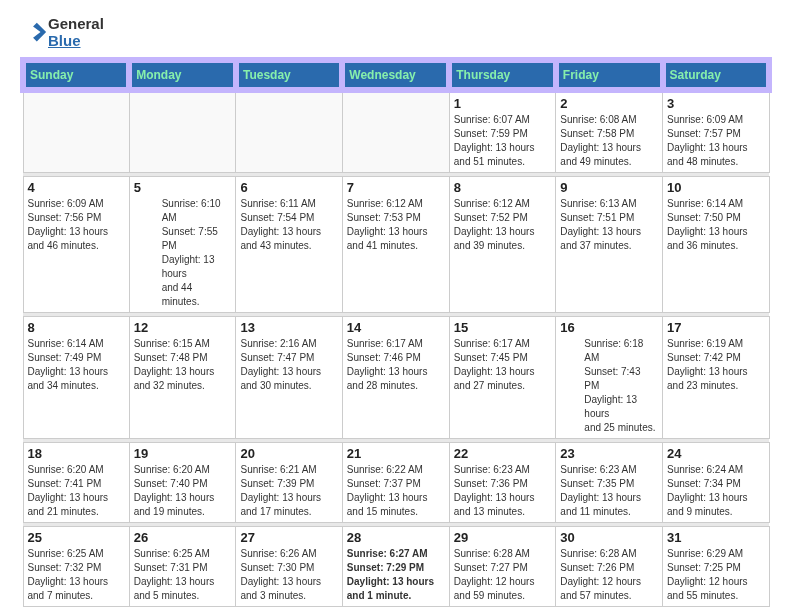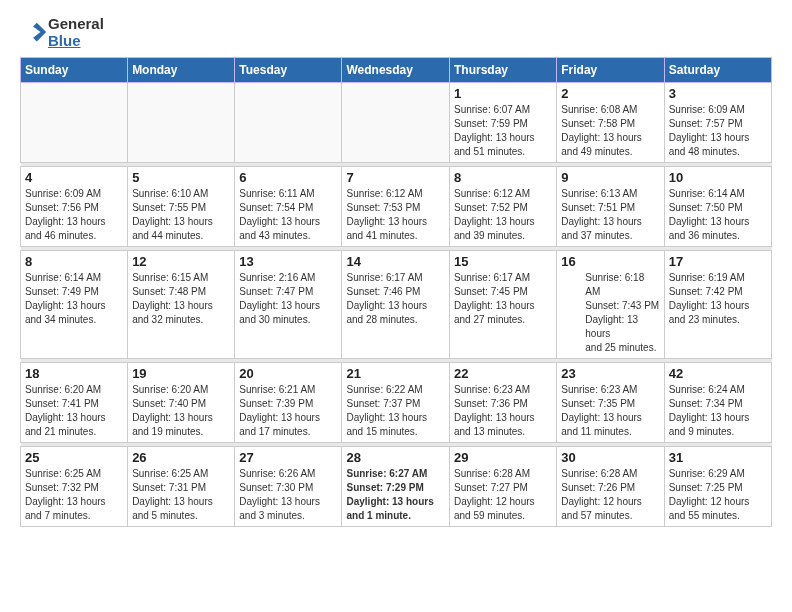--- a/index.html
+++ b/index.html
@@ -43,26 +43,26 @@
       font-size: 14px;
       color: #444;
     }
     .calendar {
       width: 100%;
       border-collapse: collapse;
       font-size: 10.5px;
     }
     .calendar th {
       background: #2a6aad;
-      color: #ffffff;
+      color: #86efac;
       padding: 5px 4px;
       text-align: left;
       font-size: 12px;
       font-weight: bold;
-      border: 1px solid #c4b5fd;
+      border: 6px solid #c4b5fd;
     }
     .calendar td {
       border: 1px solid #ccc;
       vertical-align: top;
       padding: 3px 4px;
       width: 108px;
       height: 80px;
       background: #fff;
     }
     .calendar td.empty {
@@ -154,21 +154,21 @@
       <tr>
         <td>
           <span class="day-num">4</span>
           <div class="day-info" style="white-space: pre-line;">Sunrise: 6:09 AM
 Sunset: 7:56 PM
 Daylight: 13 hours
 and 46 minutes.</div>
         </td>
         <td>
           <span class="day-num">5</span>
-          <div class="day-info" style="white-space: pre-line;">Sunrise: 6:10 AM
+          <div class="day-info" style="white-space: pre-line; margin-left: 28px;">Sunrise: 6:10 AM
 Sunset: 7:55 PM
 Daylight: 13 hours
 and 44 minutes.</div>
         </td>
         <td>
           <span class="day-num">6</span>
           <div class="day-info" style="white-space: pre-line;">Sunrise: 6:11 AM
 Sunset: 7:54 PM
 Daylight: 13 hours
 and 43 minutes.</div>
@@ -308,21 +308,21 @@
 and 13 minutes.</div>
         </td>
         <td>
           <span class="day-num">23</span>
           <div class="day-info" style="white-space: pre-line;">Sunrise: 6:23 AM
 Sunset: 7:35 PM
 Daylight: 13 hours
 and 11 minutes.</div>
         </td>
         <td>
-          <span class="day-num">42</span>
+          <span class="day-num">24</span>
           <div class="day-info" style="white-space: pre-line;">Sunrise: 6:24 AM
 Sunset: 7:34 PM
 Daylight: 13 hours
 and 9 minutes.</div>
         </td>
       </tr>
       <tr class="row-separator">
         <td></td>
         <td></td>
         <td></td>

